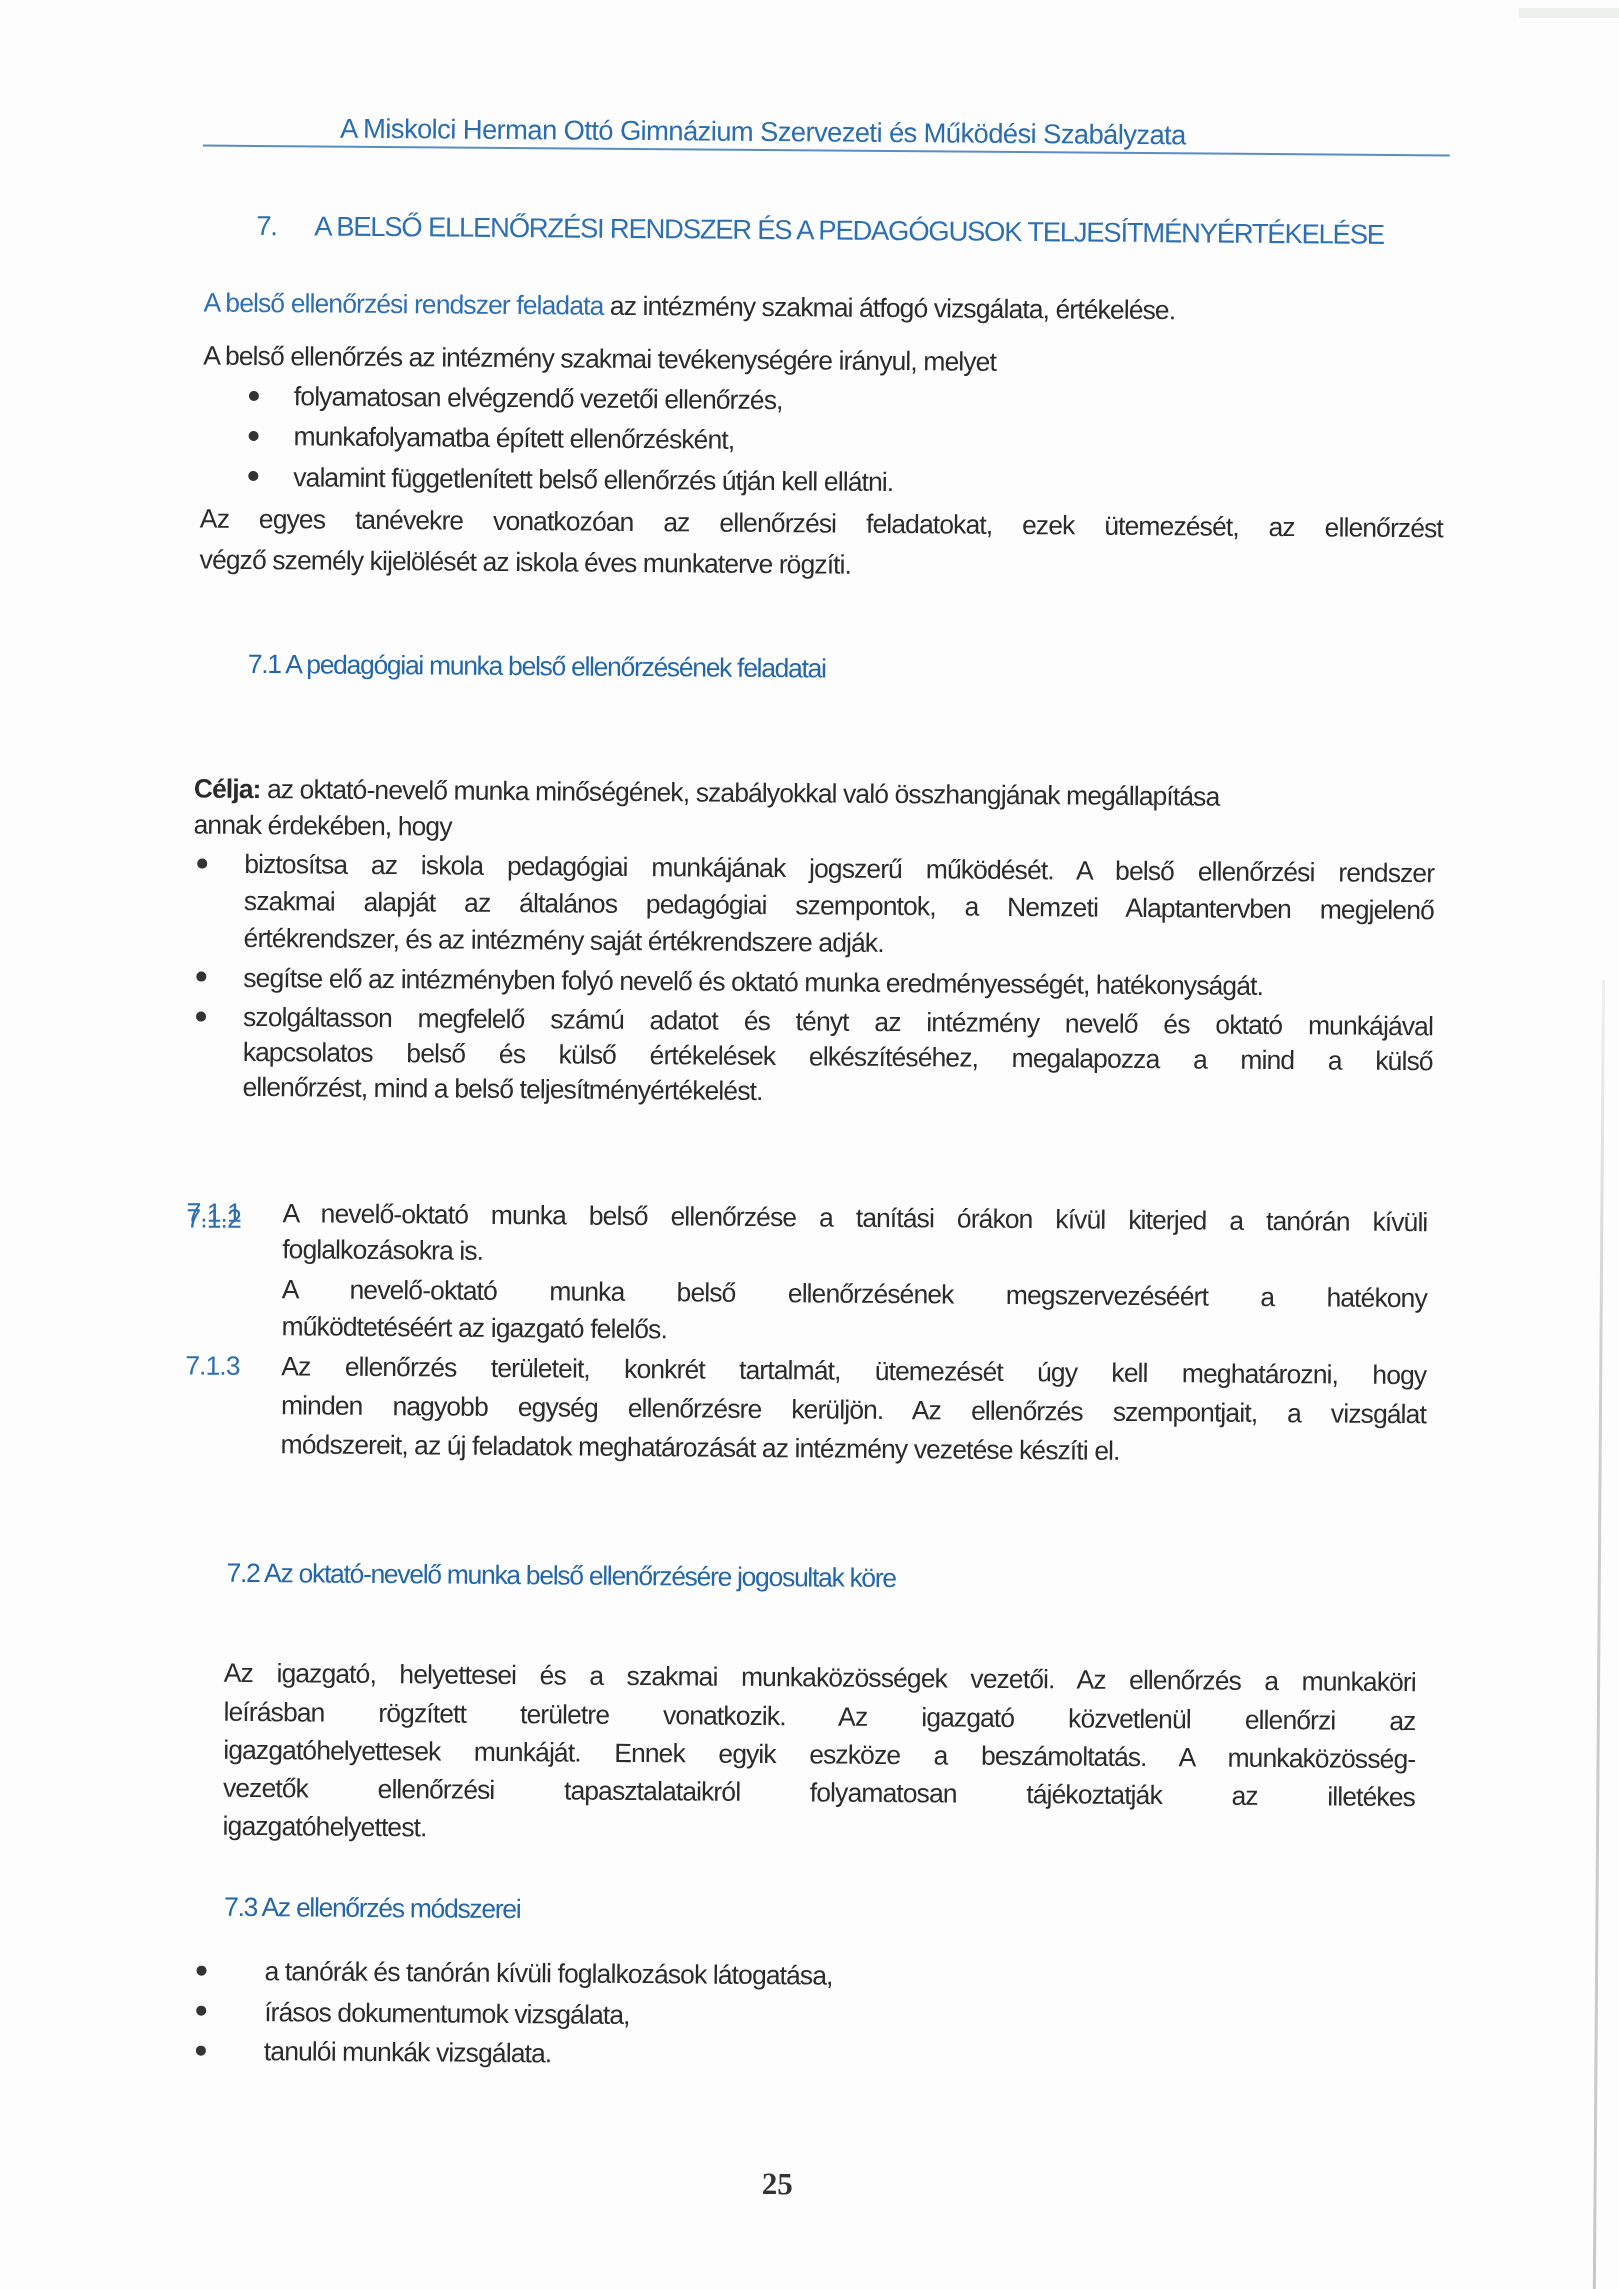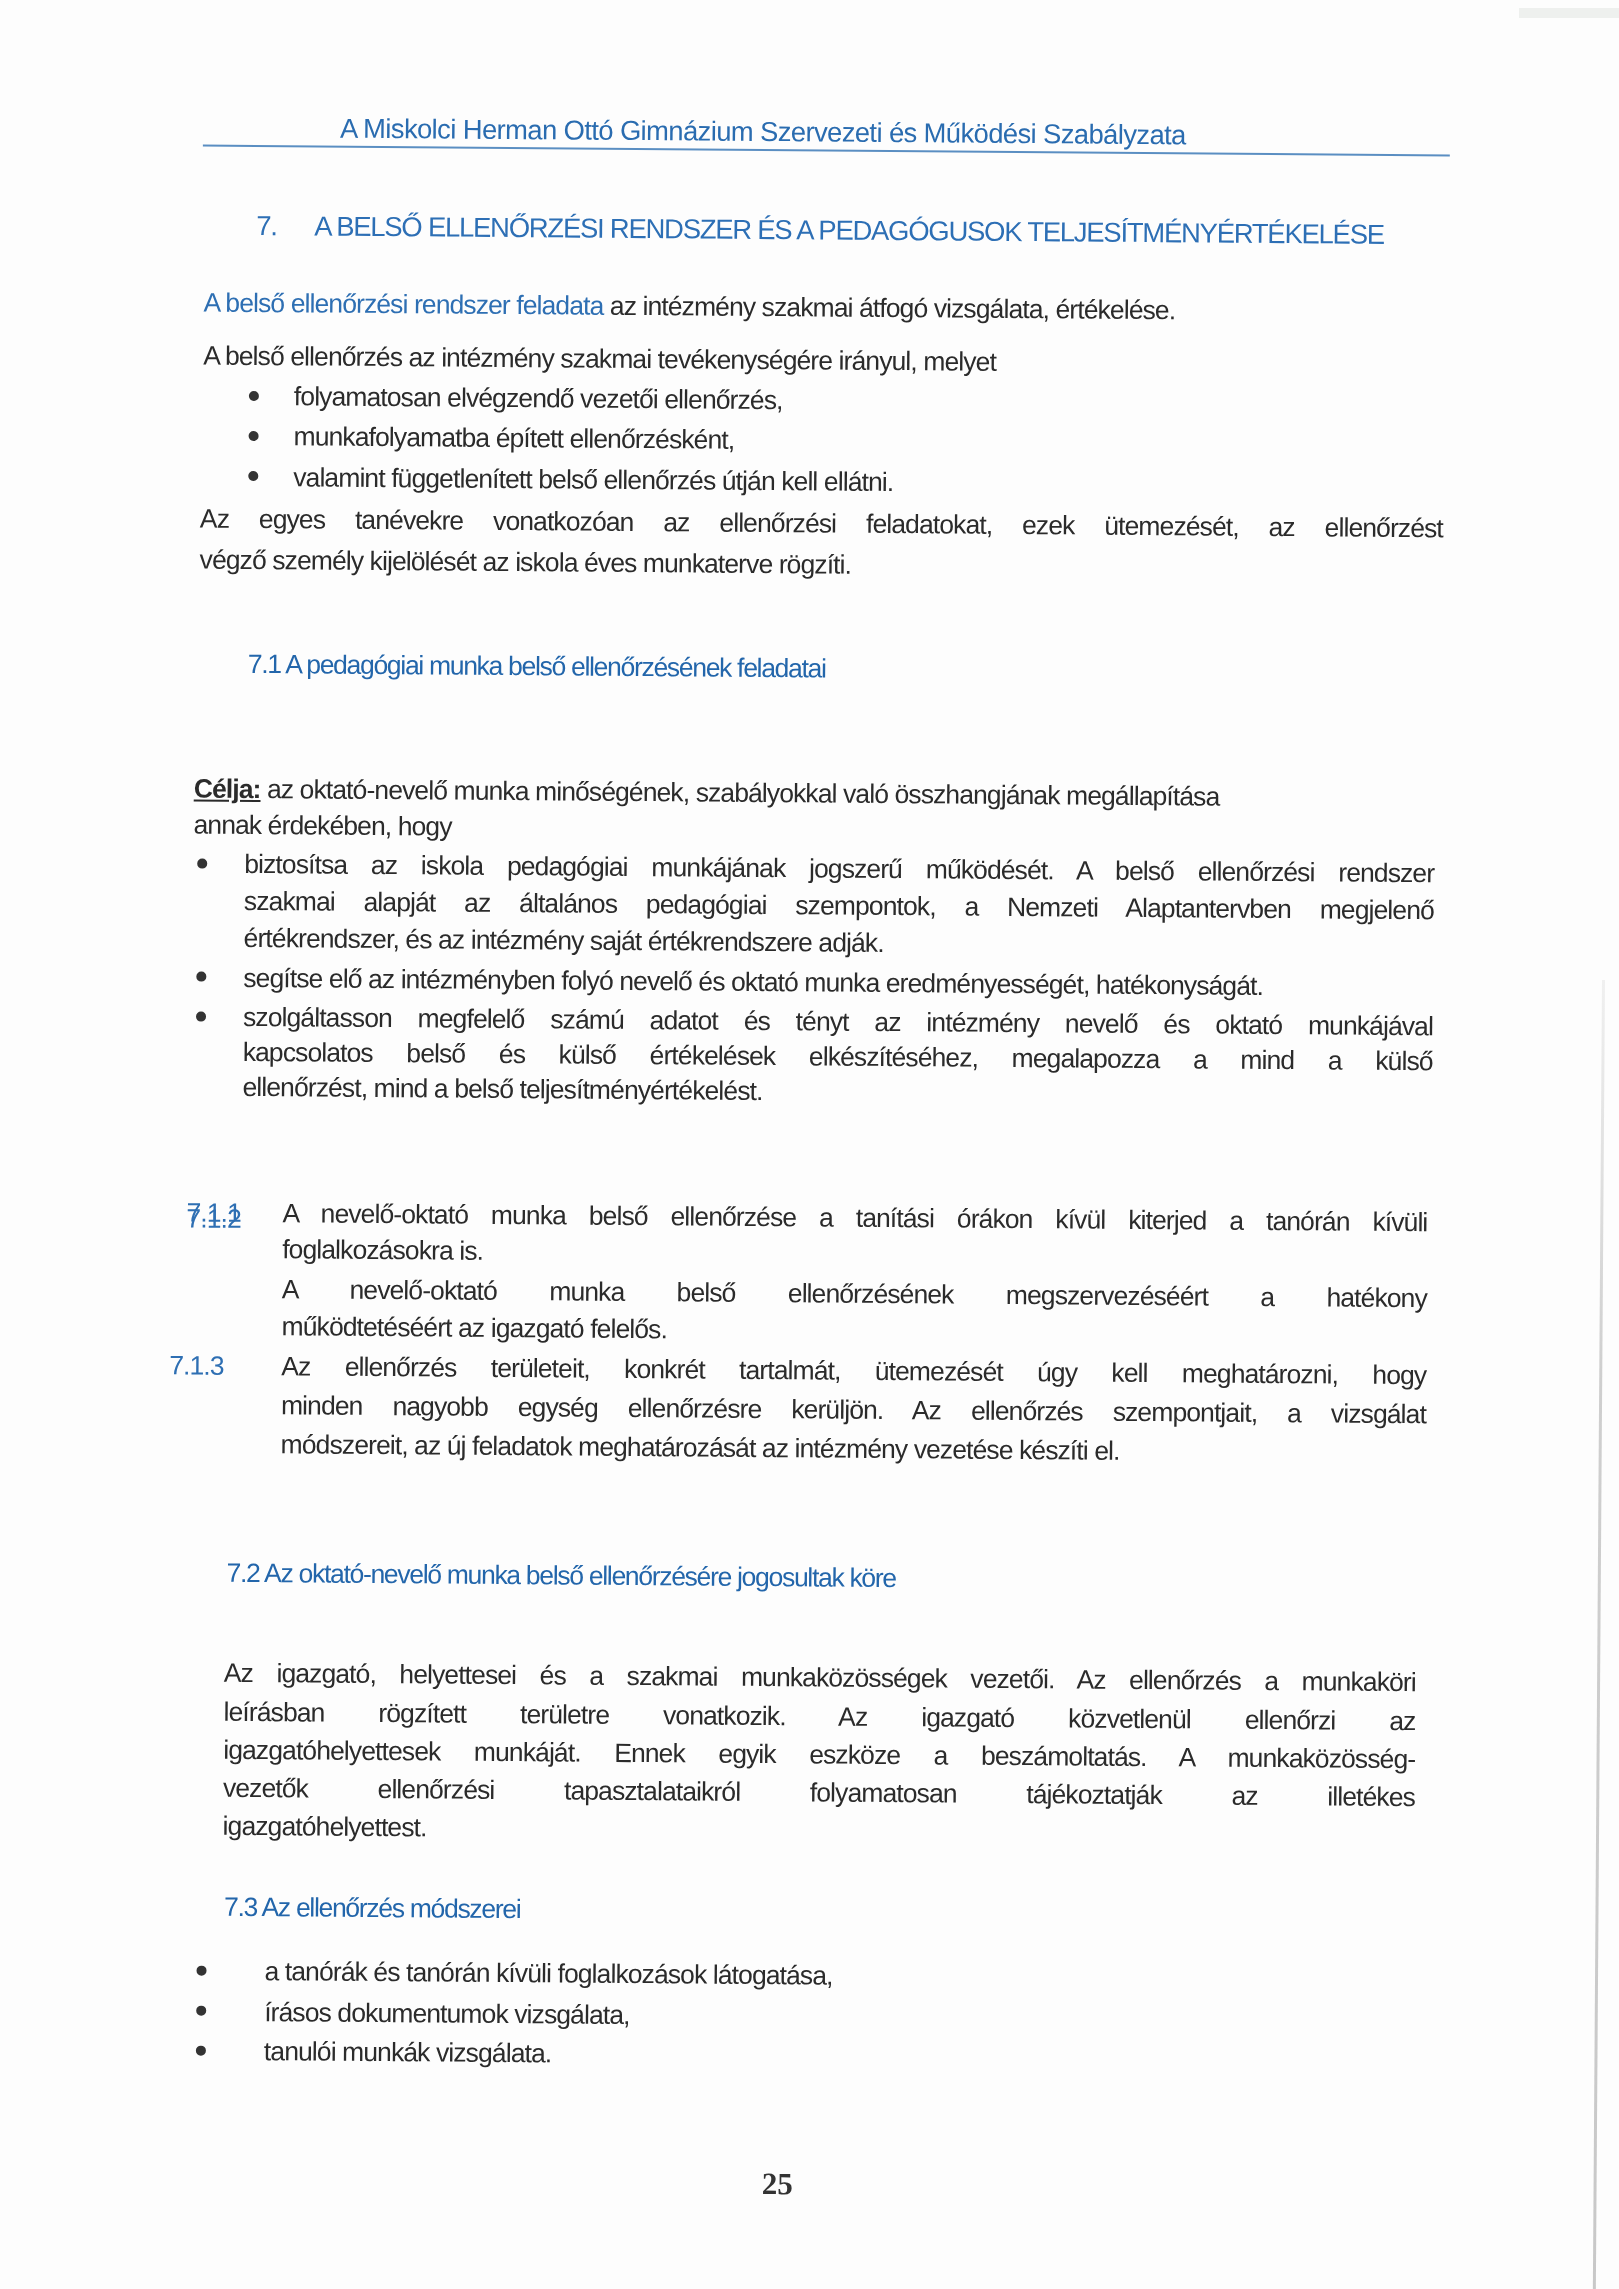--- a/index.html
+++ b/index.html
@@ -12,21 +12,21 @@
   .page { position: absolute; left: 0; top: 0; width: 1619px; height: 2290px; transform: rotate(0.45deg); transform-origin: 0 0; }
   .abs { position: absolute; white-space: nowrap; }
   .txt { font-size: 26.5px; letter-spacing: -0.9px; line-height: 1; }
   .blue { color: #2e6fb3; }
   .header-title { font-size: 27.4px; letter-spacing: -0.6px; color: #2a6cb0; }
   .rule { position: absolute; left: 204px; top: 143px; width: 1247px; height: 2px; background: #5a8ec2; }
   .h1 { font-size: 27.4px; letter-spacing: -1.2px; color: #2d6fb5; }
   .h2 { font-size: 26.5px; letter-spacing: -1.3px; color: #2366ab; }
   .dot { position: absolute; width: 9.8px; height: 9.8px; border-radius: 50%; background: #333; }
   .just { white-space: normal; text-align: justify; text-align-last: justify; }
-  .b { font-weight: bold; text-decoration: underline; }
+  .b { font-weight: bold; }
   .pnum { font-family: "Liberation Serif", serif; font-size: 31px; color: #333; }
   .scanline { position: absolute; top: 980px; left: 1602px; width: 2.9px; height: 1309px; background: linear-gradient(#f0f0f0, #cfcfcf 30%, #c8c8c8); transform: rotate(0.4deg); transform-origin: top; }
   .topstrip { position: absolute; top: 7.8px; left: 1519px; width: 100px; height: 9.8px; background: #eef0ee; }
 </style>
 </head>
 <body>
 
 <div class="topstrip"></div>
 <div class="scanline"></div>
 
@@ -79,21 +79,21 @@
 
   <div>
     <div class="abs txt blue" style="left:196px; top:1198px;">7.1.1</div>
     <div class="abs txt just" style="left:292px; top:1198px; width:1145px;">A nevelő-oktató munka belső ellenőrzése a tanítási órákon kívül kiterjed a tanórán kívüli</div>
     <div class="abs txt" style="left:292px; top:1234px;">foglalkozásokra is.</div>
 
     <div class="abs txt blue" style="left:196px; top:1204px;">7.1.2</div>
     <div class="abs txt just" style="left:292px; top:1274px; width:1145px;">A nevelő-oktató munka belső ellenőrzésének megszervezéséért a hatékony</div>
     <div class="abs txt" style="left:292px; top:1311px;">működtetéséért az igazgató felelős.</div>
 
-    <div class="abs txt blue" style="left:180px; top:1351px;text-align:center;">7.1.3</div>
+    <div class="abs txt blue" style="left:196px; top:1351px;text-align:center;">7.1.3</div>
     <div class="abs txt just" style="left:292px; top:1351px; width:1145px;">Az ellenőrzés területeit, konkrét tartalmát, ütemezését úgy kell meghatározni, hogy</div>
     <div class="abs txt just" style="left:292px; top:1390px; width:1145px;">minden nagyobb egység ellenőrzésre kerüljön. Az ellenőrzés szempontjait, a vizsgálat</div>
     <div class="abs txt" style="left:292px; top:1429px;">módszereit, az új feladatok meghatározását az intézmény vezetése készíti el.</div>
   </div>
 
   <div class="abs h2" style="left:239px; top:1556px;">7.2 Az oktató-nevelő munka belső ellenőrzésére jogosultak köre</div>
   <div>
     <div class="abs txt just" style="left:237px; top:1658px; width:1192px;">Az igazgató, helyettesei és a szakmai munkaközösségek vezetői. Az ellenőrzés a munkaköri</div>
     <div class="abs txt just" style="left:237px; top:1697px; width:1192px;">leírásban rögzített területre vonatkozik. Az igazgató közvetlenül ellenőrzi az</div>
     <div class="abs txt just" style="left:237px; top:1735px; width:1192px;">igazgatóhelyettesek munkáját. Ennek egyik eszköze a beszámoltatás. A munkaközösség-</div>

